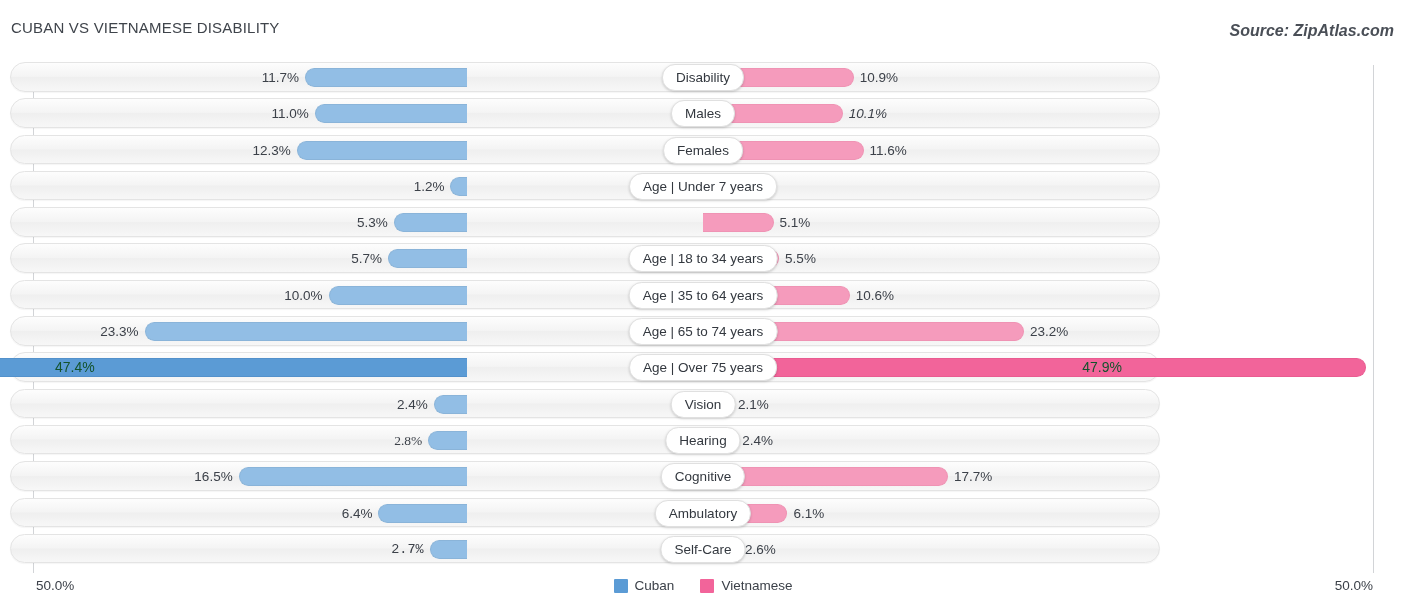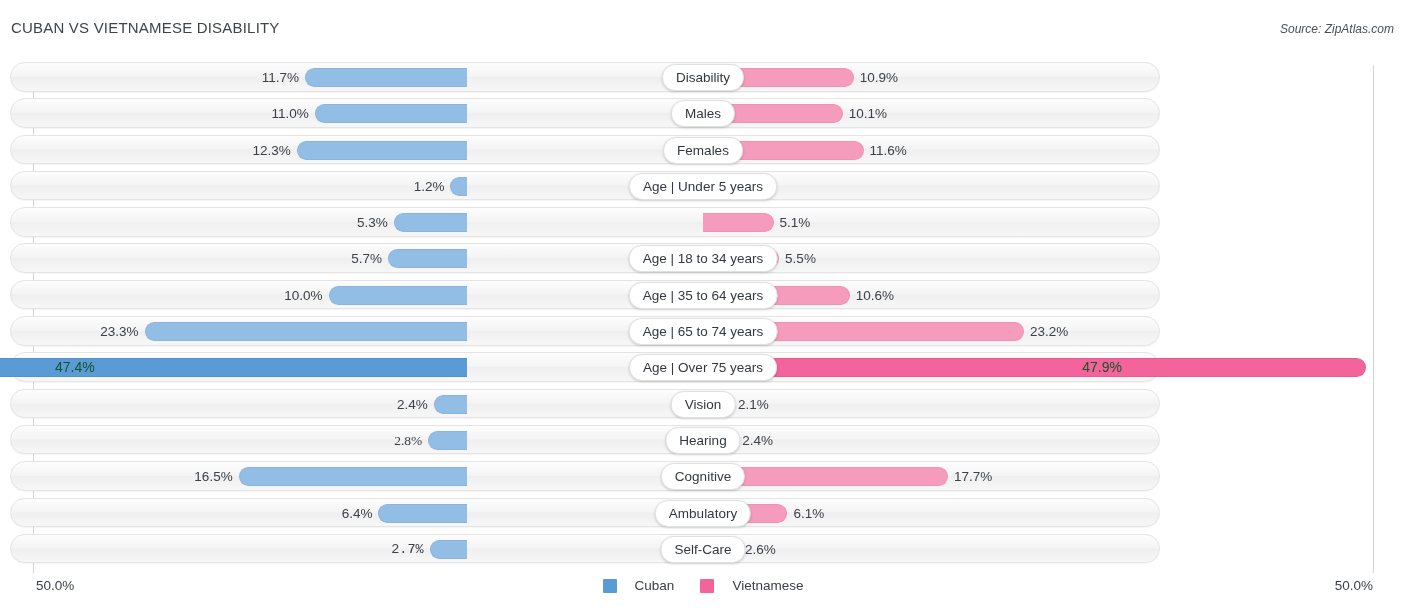--- a/index.html
+++ b/index.html
@@ -29,23 +29,23 @@
     font-size: 15px;
     letter-spacing: 0.2px;
     color: #3f444b;
     font-weight: 400;
     white-space: nowrap;
   }
   .source {
     position: absolute;
     right: 12px;
     top: 22px;
-    font-size: 12px;
+    font-size: 16px;
     font-style: italic;
-    font-weight: normal;
+    font-weight: bold;
     color: #4a4f57;
     white-space: nowrap;
   }
 
   
   .plot {
     position: absolute;
     left: 0;
     top: 60px;
     width: 1406px;
@@ -170,21 +170,21 @@
     left: 0; right: 0;
     top: 3px;
     display: flex;
     justify-content: center;
     align-items: center;
     gap: 26px;
   }
   .legend-item {
     display: flex;
     align-items: center;
-    gap: 18px;
+    gap: 7px;
   }
   .swatch {
     width: 14px;
     height: 14px;
     border-radius: 1px;
     display: inline-block;
   }
   .swatch.cuban      { background: #5b9bd5; }
   .swatch.vietnamese { background: #f2649a; }
   .legend-text {
@@ -211,38 +211,38 @@
         <div class="bar bar-right" style="width: 150.856px;"></div>
         <div class="val val-left" style="right: 870.928px;">11.7%</div>
         <div class="val val-right" style="left: 859.856px;">10.9%</div>
         <div class="center-label">Disability</div>
       </div>
       <div class="row">
         <div class="track"></div>
         <div class="bar bar-left" style="width: 152.24px;"></div>
         <div class="bar bar-right" style="width: 139.784px;"></div>
         <div class="val val-left" style="right: 861.24px;">11.0%</div>
-        <div class="val val-right" style="left: 848.784px;">10.1%</div>
+        <div class="val val-right" style="left: 848.784px; font-style: italic;">10.1%</div>
         <div class="center-label">Males</div>
       </div>
       <div class="row">
         <div class="track"></div>
         <div class="bar bar-left" style="width: 170.232px;"></div>
         <div class="bar bar-right" style="width: 160.544px;"></div>
         <div class="val val-left" style="right: 879.232px;">12.3%</div>
         <div class="val val-right" style="left: 869.544px;">11.6%</div>
         <div class="center-label">Females</div>
       </div>
       <div class="row">
         <div class="track"></div>
         <div class="bar bar-left" style="width: 16.608px;"></div>
         <div class="bar bar-right" style="width: 11.2104px;"></div>
         <div class="val val-left" style="right: 725.608px;">1.2%</div>
         <div class="val val-right" style="left: 720.21px;">0.81%</div>
-        <div class="center-label">Age | Under 5 years</div>
+        <div class="center-label">Age | Under 7 years</div>
       </div>
       <div class="row">
         <div class="track"></div>
         <div class="bar bar-left" style="width: 73.352px;"></div>
         <div class="bar bar-right" style="width: 70.584px;"></div>
         <div class="val val-left" style="right: 782.352px;">5.3%</div>
         <div class="val val-right" style="left: 779.584px;">5.1%</div>
       </div>
       <div class="row">
         <div class="track"></div>

